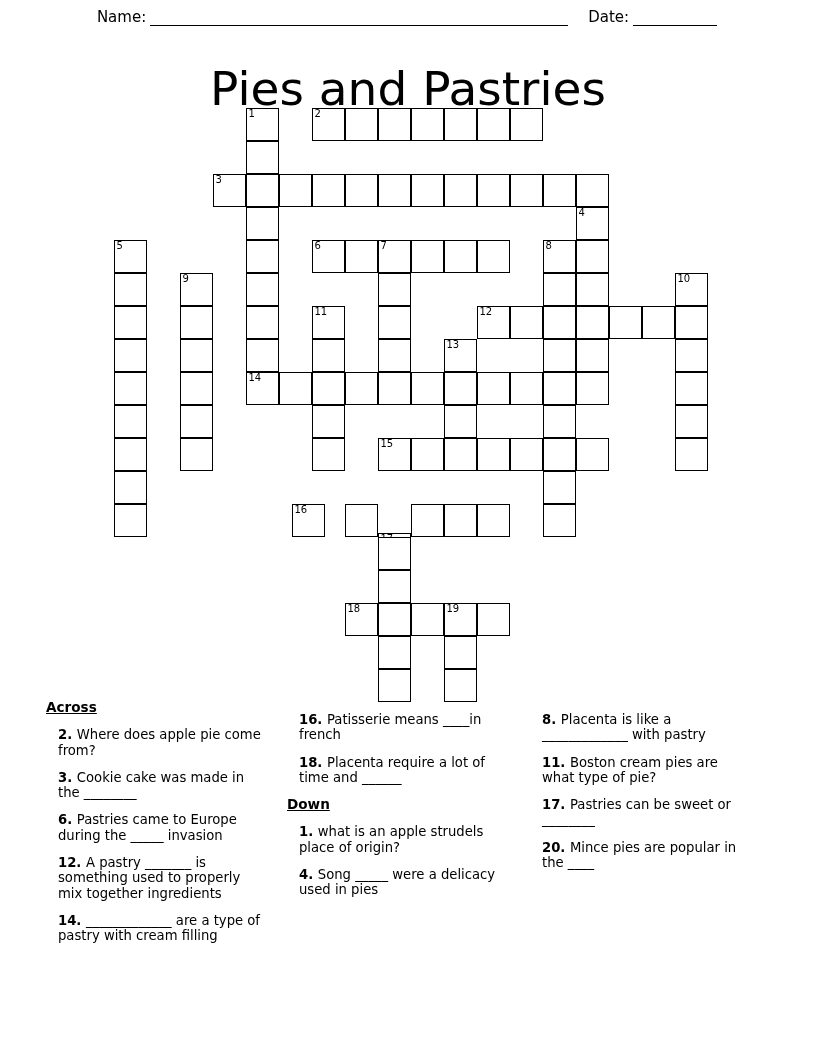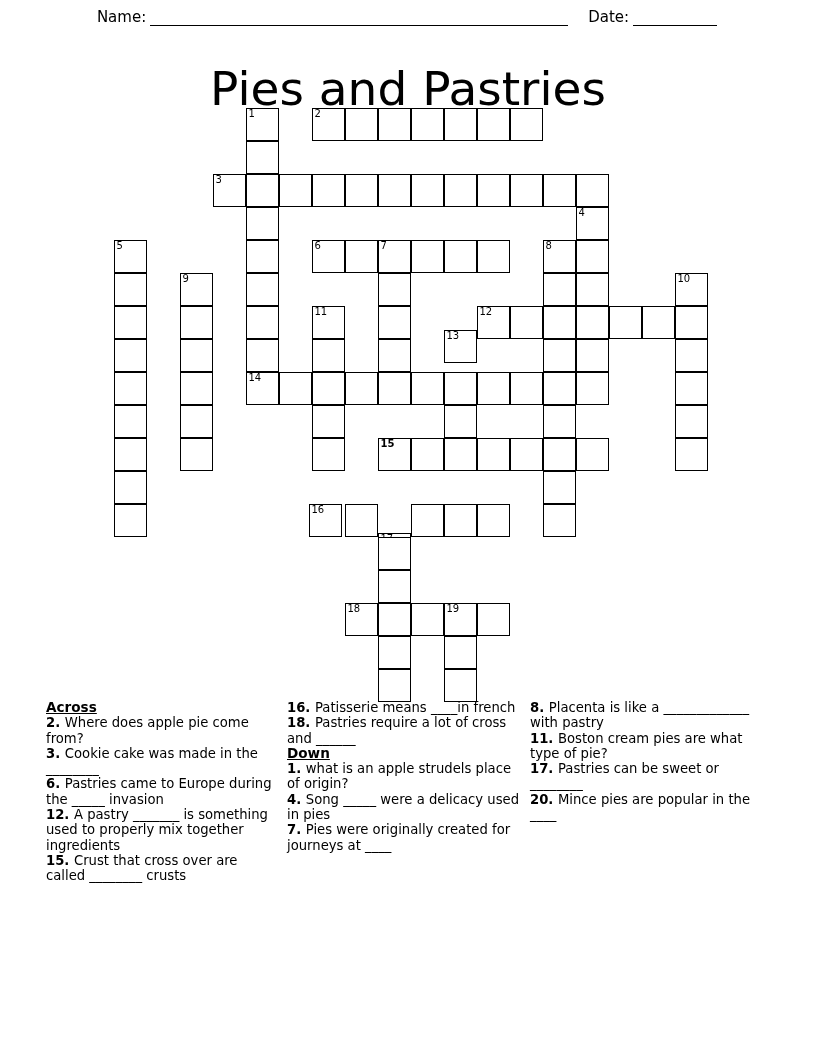--- a/index.html
+++ b/index.html
@@ -95,21 +95,21 @@
   .clue-col.col3 { width: 240px; }
   .clue-heading {
     font-weight: bold;
     text-decoration: underline;
     font-size: 13.6px;
     margin: 0 0 0px 0;
     display: block;
   }
   .clue {
     display: block;
-    margin: 0;
+    margin: 12px;
     padding: 0;
   }
   .clue .cnum { font-weight: bold; }
 </style>
 </head>
 <body>
 
 <div class="header-line">
   <span>Name:</span>
   <span class="hdr-rule name"></span>
@@ -221,40 +221,40 @@
     <div class="cell" style="left: 312px; top: 339px;"></div>
     <div class="cell" style="left: 312px; top: 372px;"></div>
     <div class="cell" style="left: 312px; top: 405px;"></div>
     <div class="cell" style="left: 312px; top: 438px;"></div>
     <div class="cell" style="left: 477px; top: 306px;">
       <span class="num">12</span>
     </div>
     <div class="cell" style="left: 510px; top: 306px;"></div>
     <div class="cell" style="left: 609px; top: 306px;"></div>
     <div class="cell" style="left: 642px; top: 306px;"></div>
-    <div class="cell" style="left: 444px; top: 330px;">
+    <div class="cell" style="left: 444px; top: 339px;">
       <span class="num">13</span>
     </div>
     <div class="cell" style="left: 444px; top: 372px;"></div>
     <div class="cell" style="left: 444px; top: 405px;"></div>
     <div class="cell" style="left: 279px; top: 372px;"></div>
     <div class="cell" style="left: 345px; top: 372px;"></div>
     <div class="cell" style="left: 378px; top: 372px;"></div>
     <div class="cell" style="left: 411px; top: 372px;"></div>
     <div class="cell" style="left: 477px; top: 372px;"></div>
     <div class="cell" style="left: 510px; top: 372px;"></div>
-    <div class="cell" style="left: 378px; top: 438px; font-weight: bold;">
+    <div class="cell" style="left: 378px; top: 438px;">
       <span class="num">15</span>
     </div>
     <div class="cell" style="left: 411px; top: 438px;"></div>
     <div class="cell" style="left: 444px; top: 438px;"></div>
     <div class="cell" style="left: 477px; top: 438px;"></div>
     <div class="cell" style="left: 510px; top: 438px;"></div>
     <div class="cell" style="left: 576px; top: 438px;"></div>
-    <div class="cell" style="left: 309px; top: 504px;">
+    <div class="cell" style="left: 292px; top: 504px;">
       <span class="num">16</span>
     </div>
     <div class="cell" style="left: 345px; top: 504px;"></div>
     <div class="cell" style="left: 378px; top: 533px;">
       <span class="num">17</span>
     </div>
     <div class="cell" style="left: 411px; top: 504px;"></div>
     <div class="cell" style="left: 444px; top: 504px;"></div>
     <div class="cell" style="left: 477px; top: 504px;"></div>
     <div class="cell" style="left: 378px; top: 537px;"></div>
@@ -274,29 +274,28 @@
     <div class="cell" style="left: 444px; top: 669px;"></div>
   </div>
 
 <div id="clues">
   <div class="clue-col col1">
       <span class="clue-heading">Across</span>
       <span class="clue"><span class="cnum">2. </span><span>Where does apple pie come from?</span></span>
       <span class="clue"><span class="cnum">3. </span><span>Cookie cake was made in the ________</span></span>
       <span class="clue"><span class="cnum">6. </span><span>Pastries came to Europe during the _____ invasion</span></span>
       <span class="clue"><span class="cnum">12. </span><span>A pastry _______ is something used to properly mix together ingredients</span></span>
-      <span class="clue"><span class="cnum">15. </span><span>Crust that cross over are called ________ crusts</span></span>
+      <span class="clue"><span class="cnum">14. </span><span>_____________ are a type of pastry with cream filling</span></span>
     </div>
   <div class="clue-col col2">
       <span class="clue"><span class="cnum">16. </span><span>Patisserie means ____in french</span></span>
-      <span class="clue"><span class="cnum">18. </span><span>Pastries require a lot of cross and ______</span></span>
+      <span class="clue"><span class="cnum">18. </span><span>Placenta require a lot of time and ______</span></span>
       <span class="clue-heading">Down</span>
       <span class="clue"><span class="cnum">1. </span><span>what is an apple strudels place of origin?</span></span>
       <span class="clue"><span class="cnum">4. </span><span>Song _____ were a delicacy used in pies</span></span>
-      <span class="clue"><span class="cnum">7. </span><span>Pies were originally created for journeys at ____</span></span>
     </div>
   <div class="clue-col col3">
       <span class="clue"><span class="cnum">8. </span><span>Placenta is like a _____________ with pastry</span></span>
       <span class="clue"><span class="cnum">11. </span><span>Boston cream pies are what type of pie?</span></span>
       <span class="clue"><span class="cnum">17. </span><span>Pastries can be sweet or ________</span></span>
       <span class="clue"><span class="cnum">20. </span><span>Mince pies are popular in the ____</span></span>
     </div>
 </div>
 
 </body></html>

